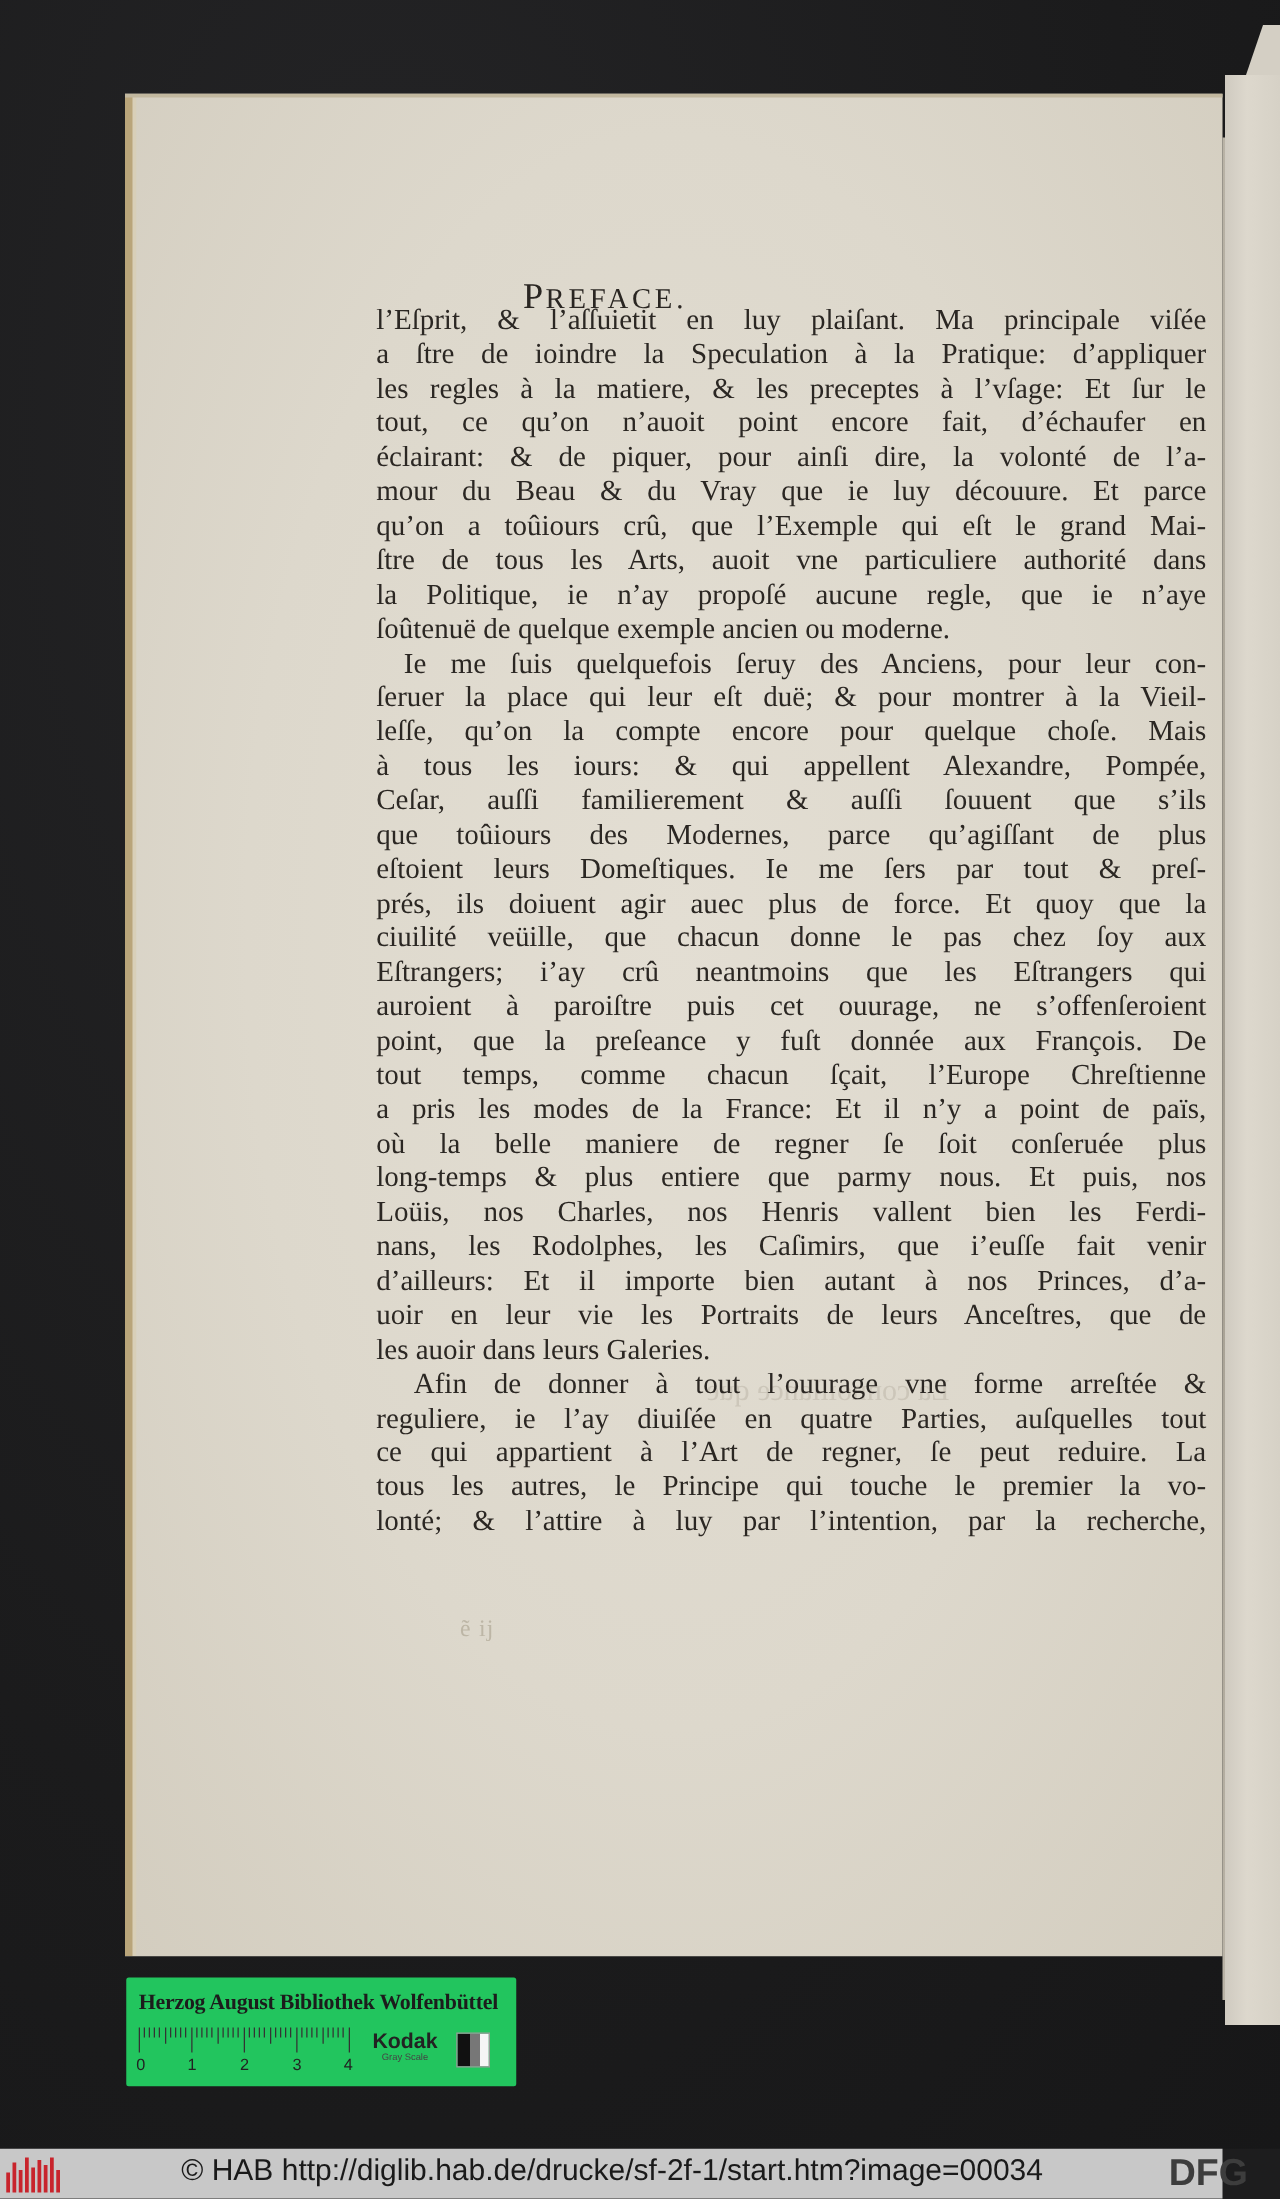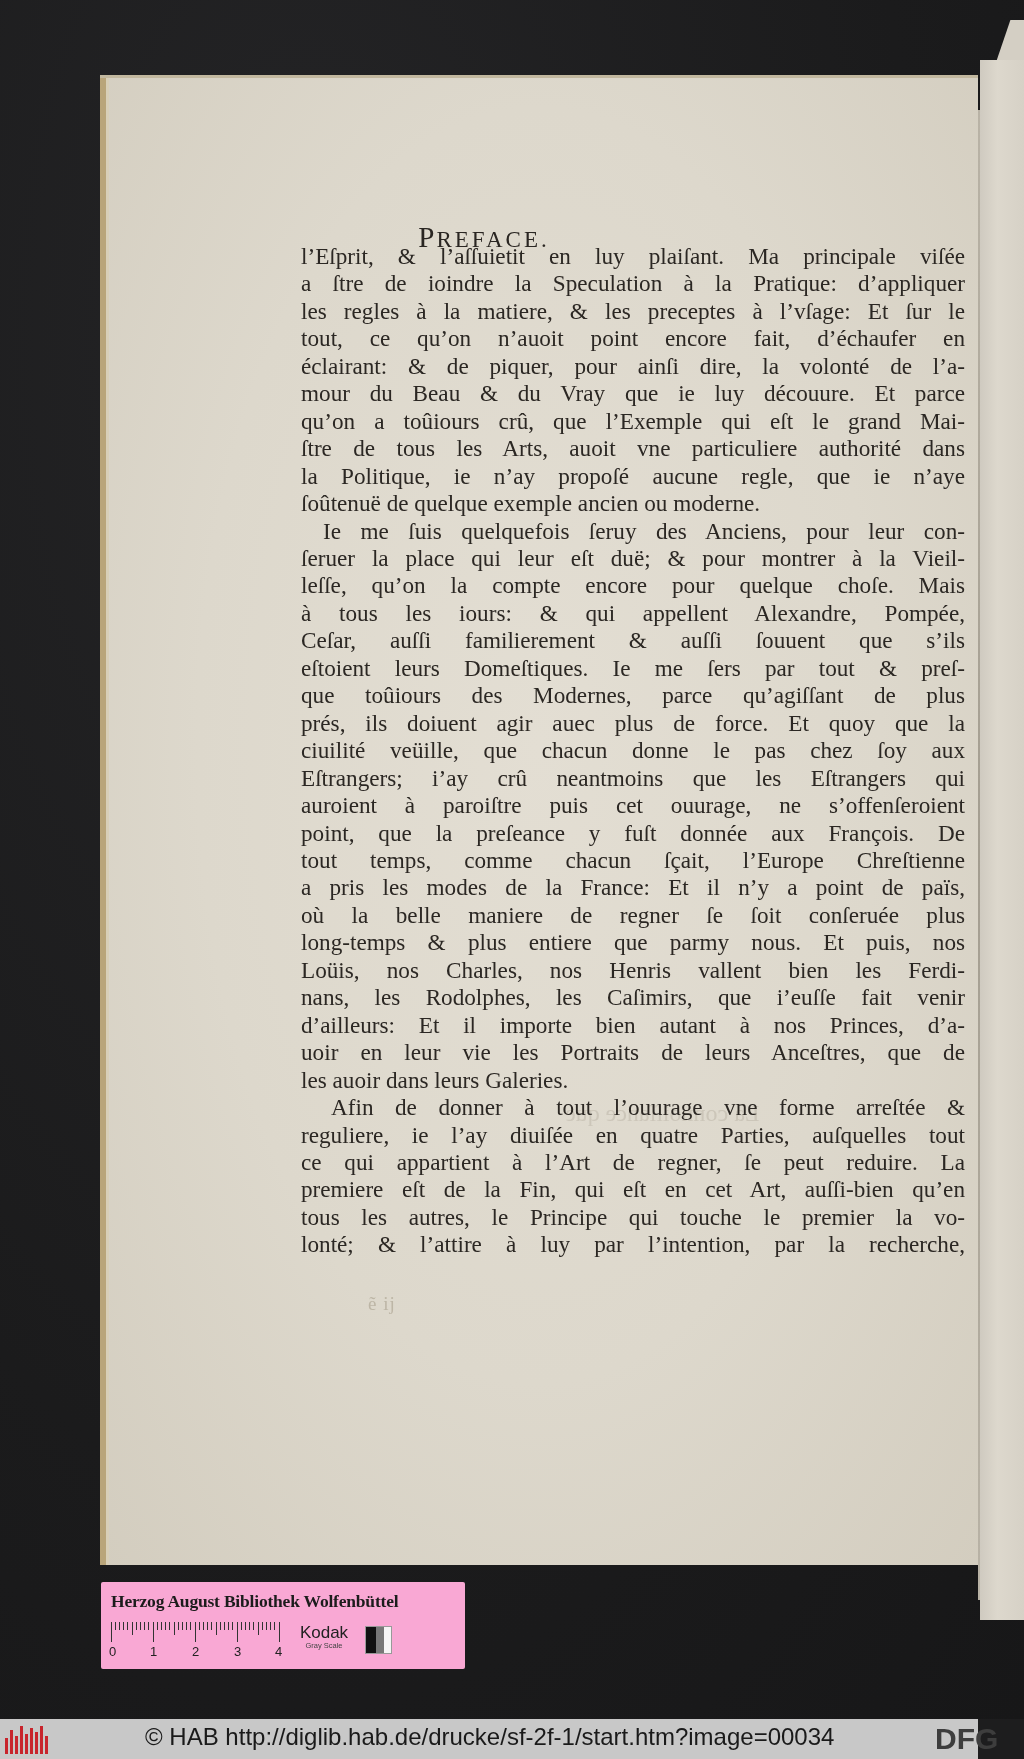--- a/index.html
+++ b/index.html
@@ -67,22 +67,22 @@
     font-size: 19px; color: #bdb6a6; letter-spacing: 1px;
   }
   .bleed-through {
     position: absolute; left: 565px; top: 1100px;
     font-size: 24px; color: rgba(120,110,95,0.18);
     transform: scaleX(-1);
     white-space: nowrap;
   }
   
   .hab-label {
-    position: absolute; left: 101px; top: 1582px; width: 364px; height: 87px;
-    background: #f9a8d4;
+    position: absolute; left: 101px; top: 1582px; width: 312px; height: 87px;
+    background: #22c55e;
     border-radius: 2px;
   }
   .hab-title {
     position: absolute; left: 10px; top: 9px; width: 318px;
     font-family: "Liberation Serif", serif;
     font-weight: bold; font-size: 17.5px; color: #1c1c1c;
     white-space: nowrap; letter-spacing: -0.2px;
   }
   .ruler {
     position: absolute; left: 10px; top: 40px; width: 168px; height: 22px;
@@ -93,21 +93,21 @@
   .ruler-nums {
     position: absolute; left: 8px; top: 62px; width: 180px; height: 16px;
     font-family: "Liberation Sans", sans-serif; font-size: 13px; color: #222;
   }
   .ruler-num { position: absolute; top: 0; }
   .kodak {
     position: absolute; left: 193px; top: 42px; width: 60px;
     text-align: center;
     font-family: "Liberation Sans", sans-serif;
   }
-  .kodak-name { font-weight: normal; font-size: 17px; color: #222; line-height: 17px; }
+  .kodak-name { font-weight: bold; font-size: 17px; color: #222; line-height: 17px; }
   .kodak-sub { font-size: 7.5px; color: #444; line-height: 9px; }
   .gray-patch {
     position: absolute; left: 264px; top: 44px; width: 27px; height: 28px;
     border: 1px solid #999;
     background: linear-gradient(90deg, #111 0 40%, #777 40% 72%, #f5f5f5 72% 100%);
   }
   
   .footer {
     position: absolute; left: 0; top: 1719px; width: 978px; height: 40px;
     background: #c8c8c8;
@@ -154,40 +154,39 @@
   <span class="text-line">mour du Beau &amp; du Vray que ie luy découure. Et parce</span>
   <span class="text-line">qu’on a toûiours crû, que l’Exemple qui eſt le grand Mai-</span>
   <span class="text-line">ſtre de tous les Arts, auoit vne particuliere authorité dans</span>
   <span class="text-line">la Politique, ie n’ay propoſé aucune regle, que ie n’aye</span>
   <span class="text-line last">ſoûtenuë de quelque exemple ancien ou moderne.</span>
   <span class="text-line indent">Ie me ſuis quelquefois ſeruy des Anciens, pour leur con-</span>
   <span class="text-line">ſeruer la place qui leur eſt duë; &amp; pour montrer à la Vieil-</span>
   <span class="text-line">leſſe, qu’on la compte encore pour quelque choſe. Mais</span>
   <span class="text-line">à tous les iours: &amp; qui appellent Alexandre, Pompée,</span>
   <span class="text-line">Ceſar, auſſi familierement &amp; auſſi ſouuent que s’ils</span>
+  <span class="text-line">que toûiours des Modernes, parce qu’agiſſant de plus</span>
   <span class="text-line">eſtoient leurs Domeſtiques. Ie me ſers par tout &amp; preſ-</span>
-  <span class="text-line">que toûiours des Modernes, parce qu’agiſſant de plus</span>
   <span class="text-line">prés, ils doiuent agir auec plus de force. Et quoy que la</span>
   <span class="text-line">ciuilité veüille, que chacun donne le pas chez ſoy aux</span>
   <span class="text-line">Eſtrangers; i’ay crû neantmoins que les Eſtrangers qui</span>
   <span class="text-line">auroient à paroiſtre puis cet ouurage, ne s’offenſeroient</span>
   <span class="text-line">point, que la preſeance y fuſt donnée aux François. De</span>
   <span class="text-line">tout temps, comme chacun ſçait, l’Europe Chreſtienne</span>
   <span class="text-line">a pris les modes de la France: Et il n’y a point de païs,</span>
   <span class="text-line">où la belle maniere de regner ſe ſoit conſeruée plus</span>
   <span class="text-line">long-temps &amp; plus entiere que parmy nous. Et puis, nos</span>
   <span class="text-line">Loüis, nos Charles, nos Henris vallent bien les Ferdi-</span>
   <span class="text-line">nans, les Rodolphes, les Caſimirs, que i’euſſe fait venir</span>
   <span class="text-line">d’ailleurs: Et il importe bien autant à nos Princes, d’a-</span>
   <span class="text-line">uoir en leur vie les Portraits de leurs Anceſtres, que de</span>
   <span class="text-line last">les auoir dans leurs Galeries.</span>
   <span class="text-line indent2">Afin de donner à tout l’ouurage vne forme arreſtée &amp;</span>
   <span class="text-line">reguliere, ie l’ay diuiſée en quatre Parties, auſquelles tout</span>
   <span class="text-line">ce qui appartient à l’Art de regner, ſe peut reduire. La</span>
-  <span class="text-line">premiere eſt de la Fin, qui eſt en cet Art, auſſi-bien qu’en</span>
   <span class="text-line">tous les autres, le Principe qui touche le premier la vo-</span>
   <span class="text-line">lonté; &amp; l’attire à luy par l’intention, par la recherche,</span>
 </div>
 
 <div class="signature-mark">ẽ ij</div>
 
 <div class="hab-label">
   <div class="hab-title">Herzog August Bibliothek Wolfenbüttel</div>
   <div class="ruler">
     <div class="ruler-tick" style="left:0;height:20px"></div>

